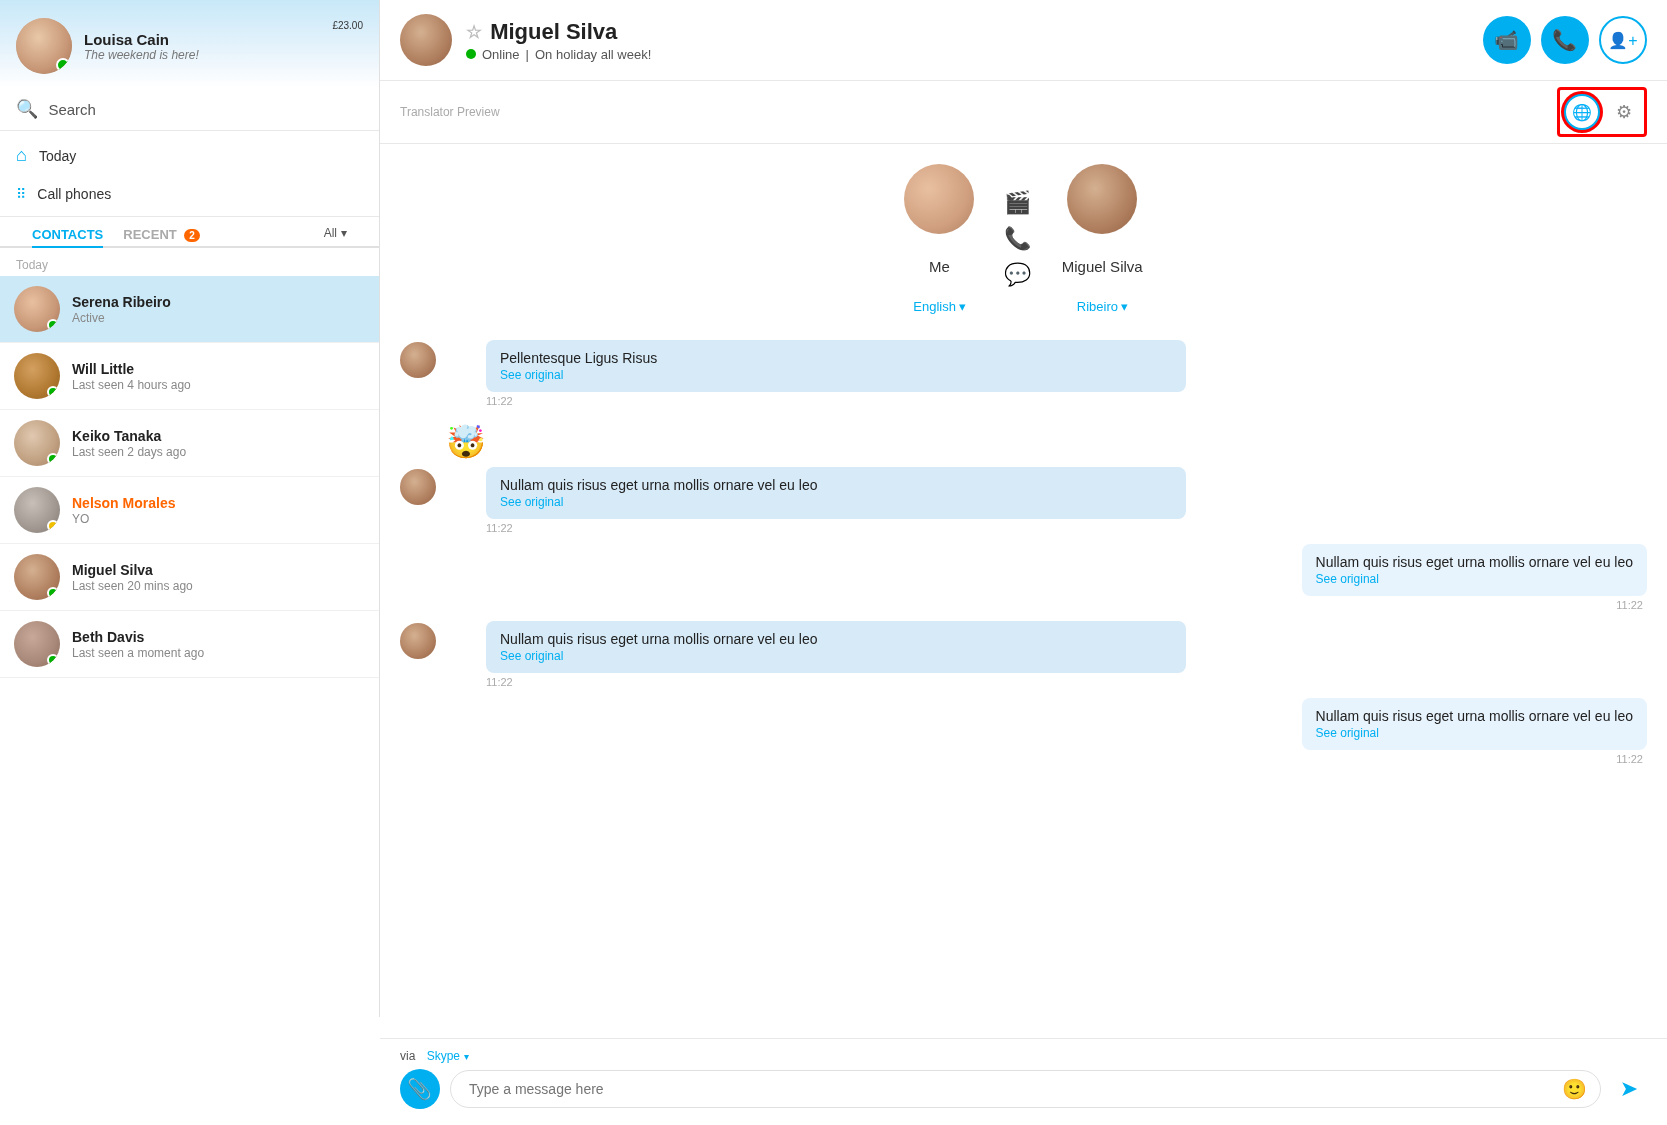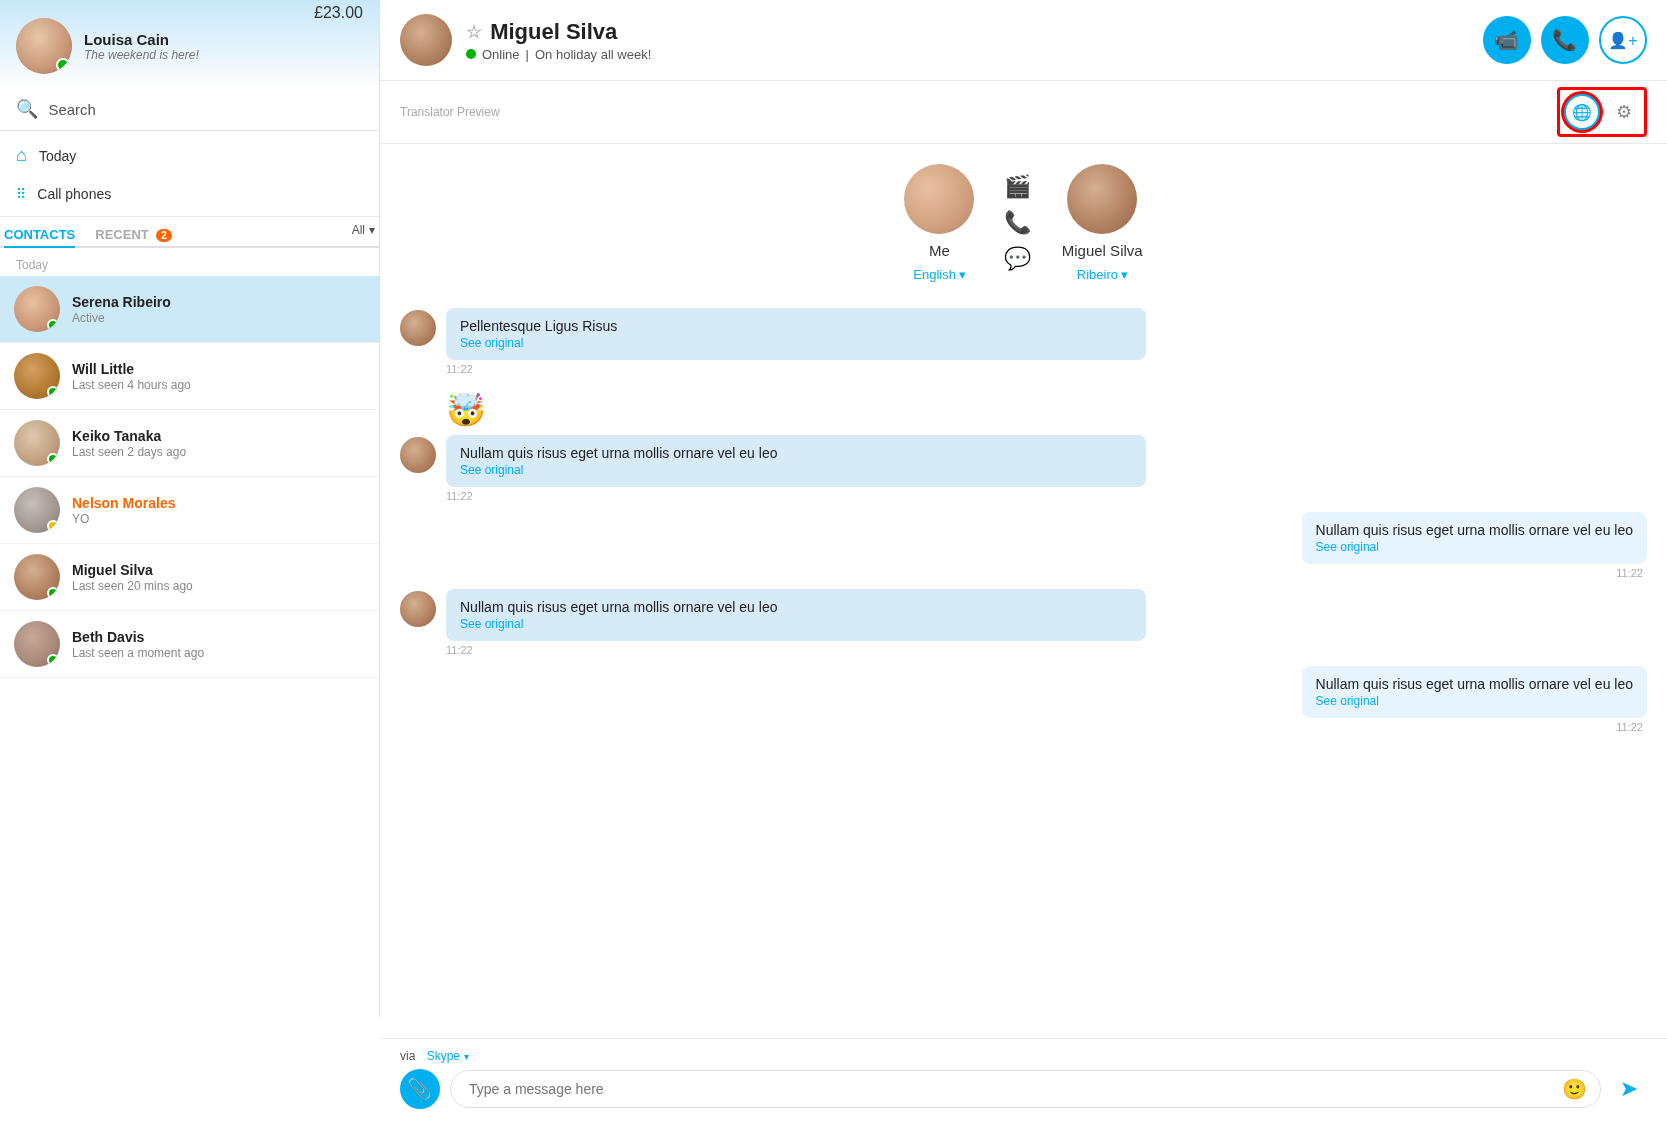--- a/index.html
+++ b/index.html
@@ -33,38 +33,38 @@
       width: 56px; height: 56px; border-radius: 50%;
       background: radial-gradient(ellipse at 40% 35%, #e8c8a8, #c89878 60%, #a07050);
     }
     .online-dot {
       width: 14px; height: 14px; border-radius: 50%; background: #00b300;
       border: 2px solid #fff; position: absolute; bottom: 2px; right: 2px;
     }
     .profile-info { margin-left: 12px; flex: 1; }
     .profile-name { font-size: 15px; font-weight: 600; color: #222; }
     .profile-status { font-size: 12px; color: #777; font-style: italic; }
-    .profile-credit { font-size: 16px; color: #333; font-weight: 500; position: absolute; right: 16px; top: 4px; }
+    .profile-credit { font-size: 10px; color: #333; font-weight: 500; position: absolute; right: 16px; top: 20px; }
 
     .search-bar {
       display: flex; align-items: center; padding: 10px 16px;
       border-bottom: 1px solid #e8e8e8;
     }
     .search-icon-wrap { color: #00aff0; margin-right: 10px; font-size: 18px; }
     .search-input-text { font-size: 15px; color: #555; flex: 1; cursor: text; }
 
     .nav-items { padding: 4px 0; border-bottom: 1px solid #e8e8e8; }
     .nav-item {
       display: flex; align-items: center; padding: 10px 16px;
       font-size: 14px; color: #333; cursor: pointer;
     }
     .nav-icon { margin-right: 12px; font-size: 18px; color: #00aff0; }
 
     .tabs-bar {
-      display: flex; align-items: flex-start; padding: 6px 4px;
+      display: flex; align-items: flex-end; padding: 6px 32px;
       border-bottom: 2px solid #e0e0e0;
     }
     .tab {
       font-size: 13px; font-weight: 600; padding: 4px 0; margin-right: 20px;
       cursor: pointer; color: #aaa; border-bottom: 2px solid transparent; margin-bottom: -8px;
     }
     .tab.active { color: #00aff0; border-bottom: 2px solid #00aff0; }
     .tab-badge { background: #ff6600; color: #fff; border-radius: 10px; font-size: 10px; padding: 1px 5px; margin-left: 4px; }
     .tab-all { margin-left: auto; font-size: 12px; color: #555; cursor: pointer; display: flex; align-items: center; gap: 4px; }
 
@@ -161,21 +161,21 @@
     
     .translator-preview {
       display: flex;
       align-items: center;
       justify-content: center;
       padding: 20px 40px 16px 40px;
       gap: 30px;
       background: #fff;
     }
     .translator-person {
-      display: flex; flex-direction: column; align-items: center; gap: 8px;
+      display: flex; flex-direction: column; align-items: center; gap: 24px;
     }
     .translator-person-avatar {
       width: 70px; height: 70px; border-radius: 50%;
     }
     .translator-person-label { font-size: 15px; color: #333; font-weight: 500; }
     .translator-lang {
       font-size: 13px; color: #00aff0; cursor: pointer; display: flex; align-items: center; gap: 3px;
     }
     .translator-divider {
       display: flex; flex-direction: column; align-items: center; gap: 10px;
@@ -186,20 +186,21 @@
     .messages-area {
       flex: 1;
       overflow-y: auto;
       padding: 10px 20px 0 20px;
       background: #fff;
     }
     .msg-row {
       display: flex;
       align-items: flex-start;
       margin-bottom: 10px;
+      gap: 40px;
     }
     .msg-avatar {
       width: 36px; height: 36px; border-radius: 50%; flex-shrink: 0; margin-right: 10px;
       background: radial-gradient(ellipse at 40% 35%, #d4b090, #b08060 60%, #906040);
       margin-top: 2px;
     }
     .msg-bubble-wrap { flex: 1; }
     .msg-bubble {
       background: #d6eaf8; border-radius: 8px; padding: 10px 14px;
       max-width: 700px; position: relative;

